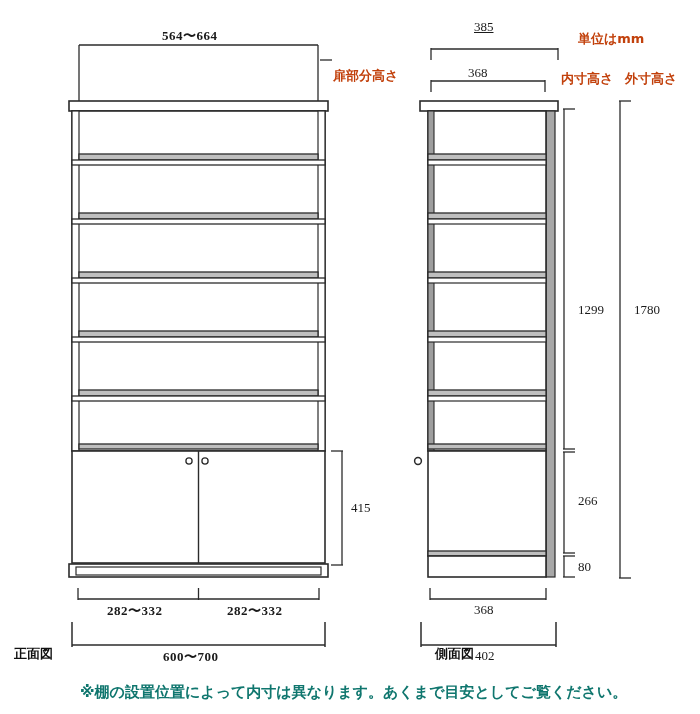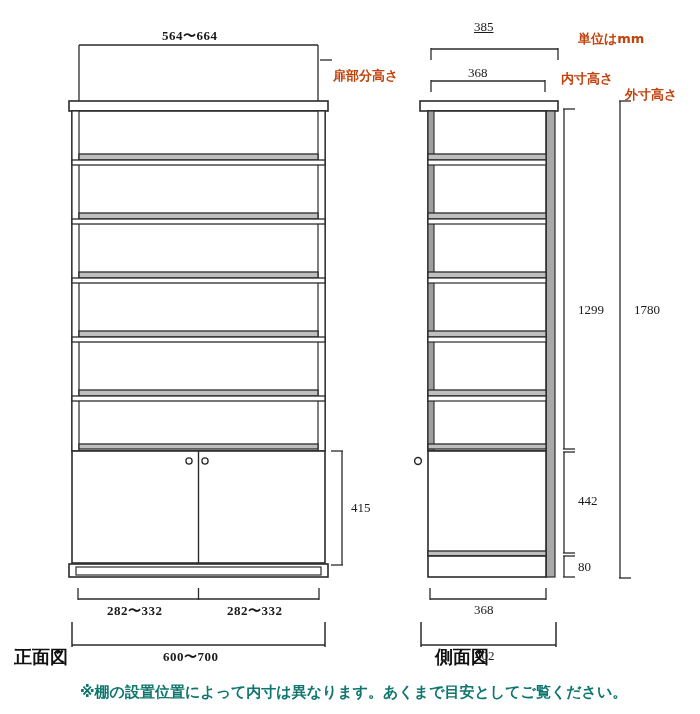--- a/index.html
+++ b/index.html
@@ -31,21 +31,21 @@
     position: absolute;
     font-family: "DejaVu Sans", sans-serif;
     font-size: 13px;
     font-weight: bold;
     color: #c2410c;
     white-space: nowrap;
   }
   .view-title {
     position: absolute;
     font-family: "DejaVu Sans", sans-serif;
-    font-size: 18px;
+    font-size: 13px;
     font-weight: bold;
     color: #111111;
     white-space: nowrap;
   }
   .footnote {
     position: absolute;
     font-family: "DejaVu Sans", sans-serif;
     font-size: 15px;
     font-weight: bold;
     color: #0f766e;
@@ -252,31 +252,31 @@
   <div class="dim-num" style="left:468px; top:65px;">368</div>
 
   <div class="dim-num" style="left:474px; top:602px;">368</div>
 
   <div class="dim-num" style="left:475px; top:648px;">402</div>
 
   <div class="dim-num" style="left:578px; top:302px;">1299</div>
 
   <div class="dim-num" style="left:634px; top:302px;">1780</div>
 
-  <div class="dim-num" style="left:578px; top:493px;">442</div>
+  <div class="dim-num" style="left:578px; top:493px;">266</div>
 
   <div class="dim-num" style="left:578px; top:559px;">80</div>
 
   <div class="jp-label" style="left:578px; top:30px;">単位はmm</div>
 
   <div class="jp-label" style="left:333px; top:67px;">扉部分高さ</div>
 
   <div class="jp-label" style="left:561px; top:70px;">内寸高さ</div>
 
-  <div class="jp-label" style="left:625px; top:70px;margin-top:16px;">外寸高さ</div>
+  <div class="jp-label" style="left:625px; top:70px;">外寸高さ</div>
 
   <div class="view-title" style="left:14px; top:645px;">正面図</div>
 
   <div class="view-title" style="left:435px; top:645px;">側面図</div>
 
   <div class="footnote" style="left:80px; top:683px;">※棚の設置位置によって内寸は異なります。あくまで目安としてご覧ください。</div>
 
 </div>
 
 </body></html>

